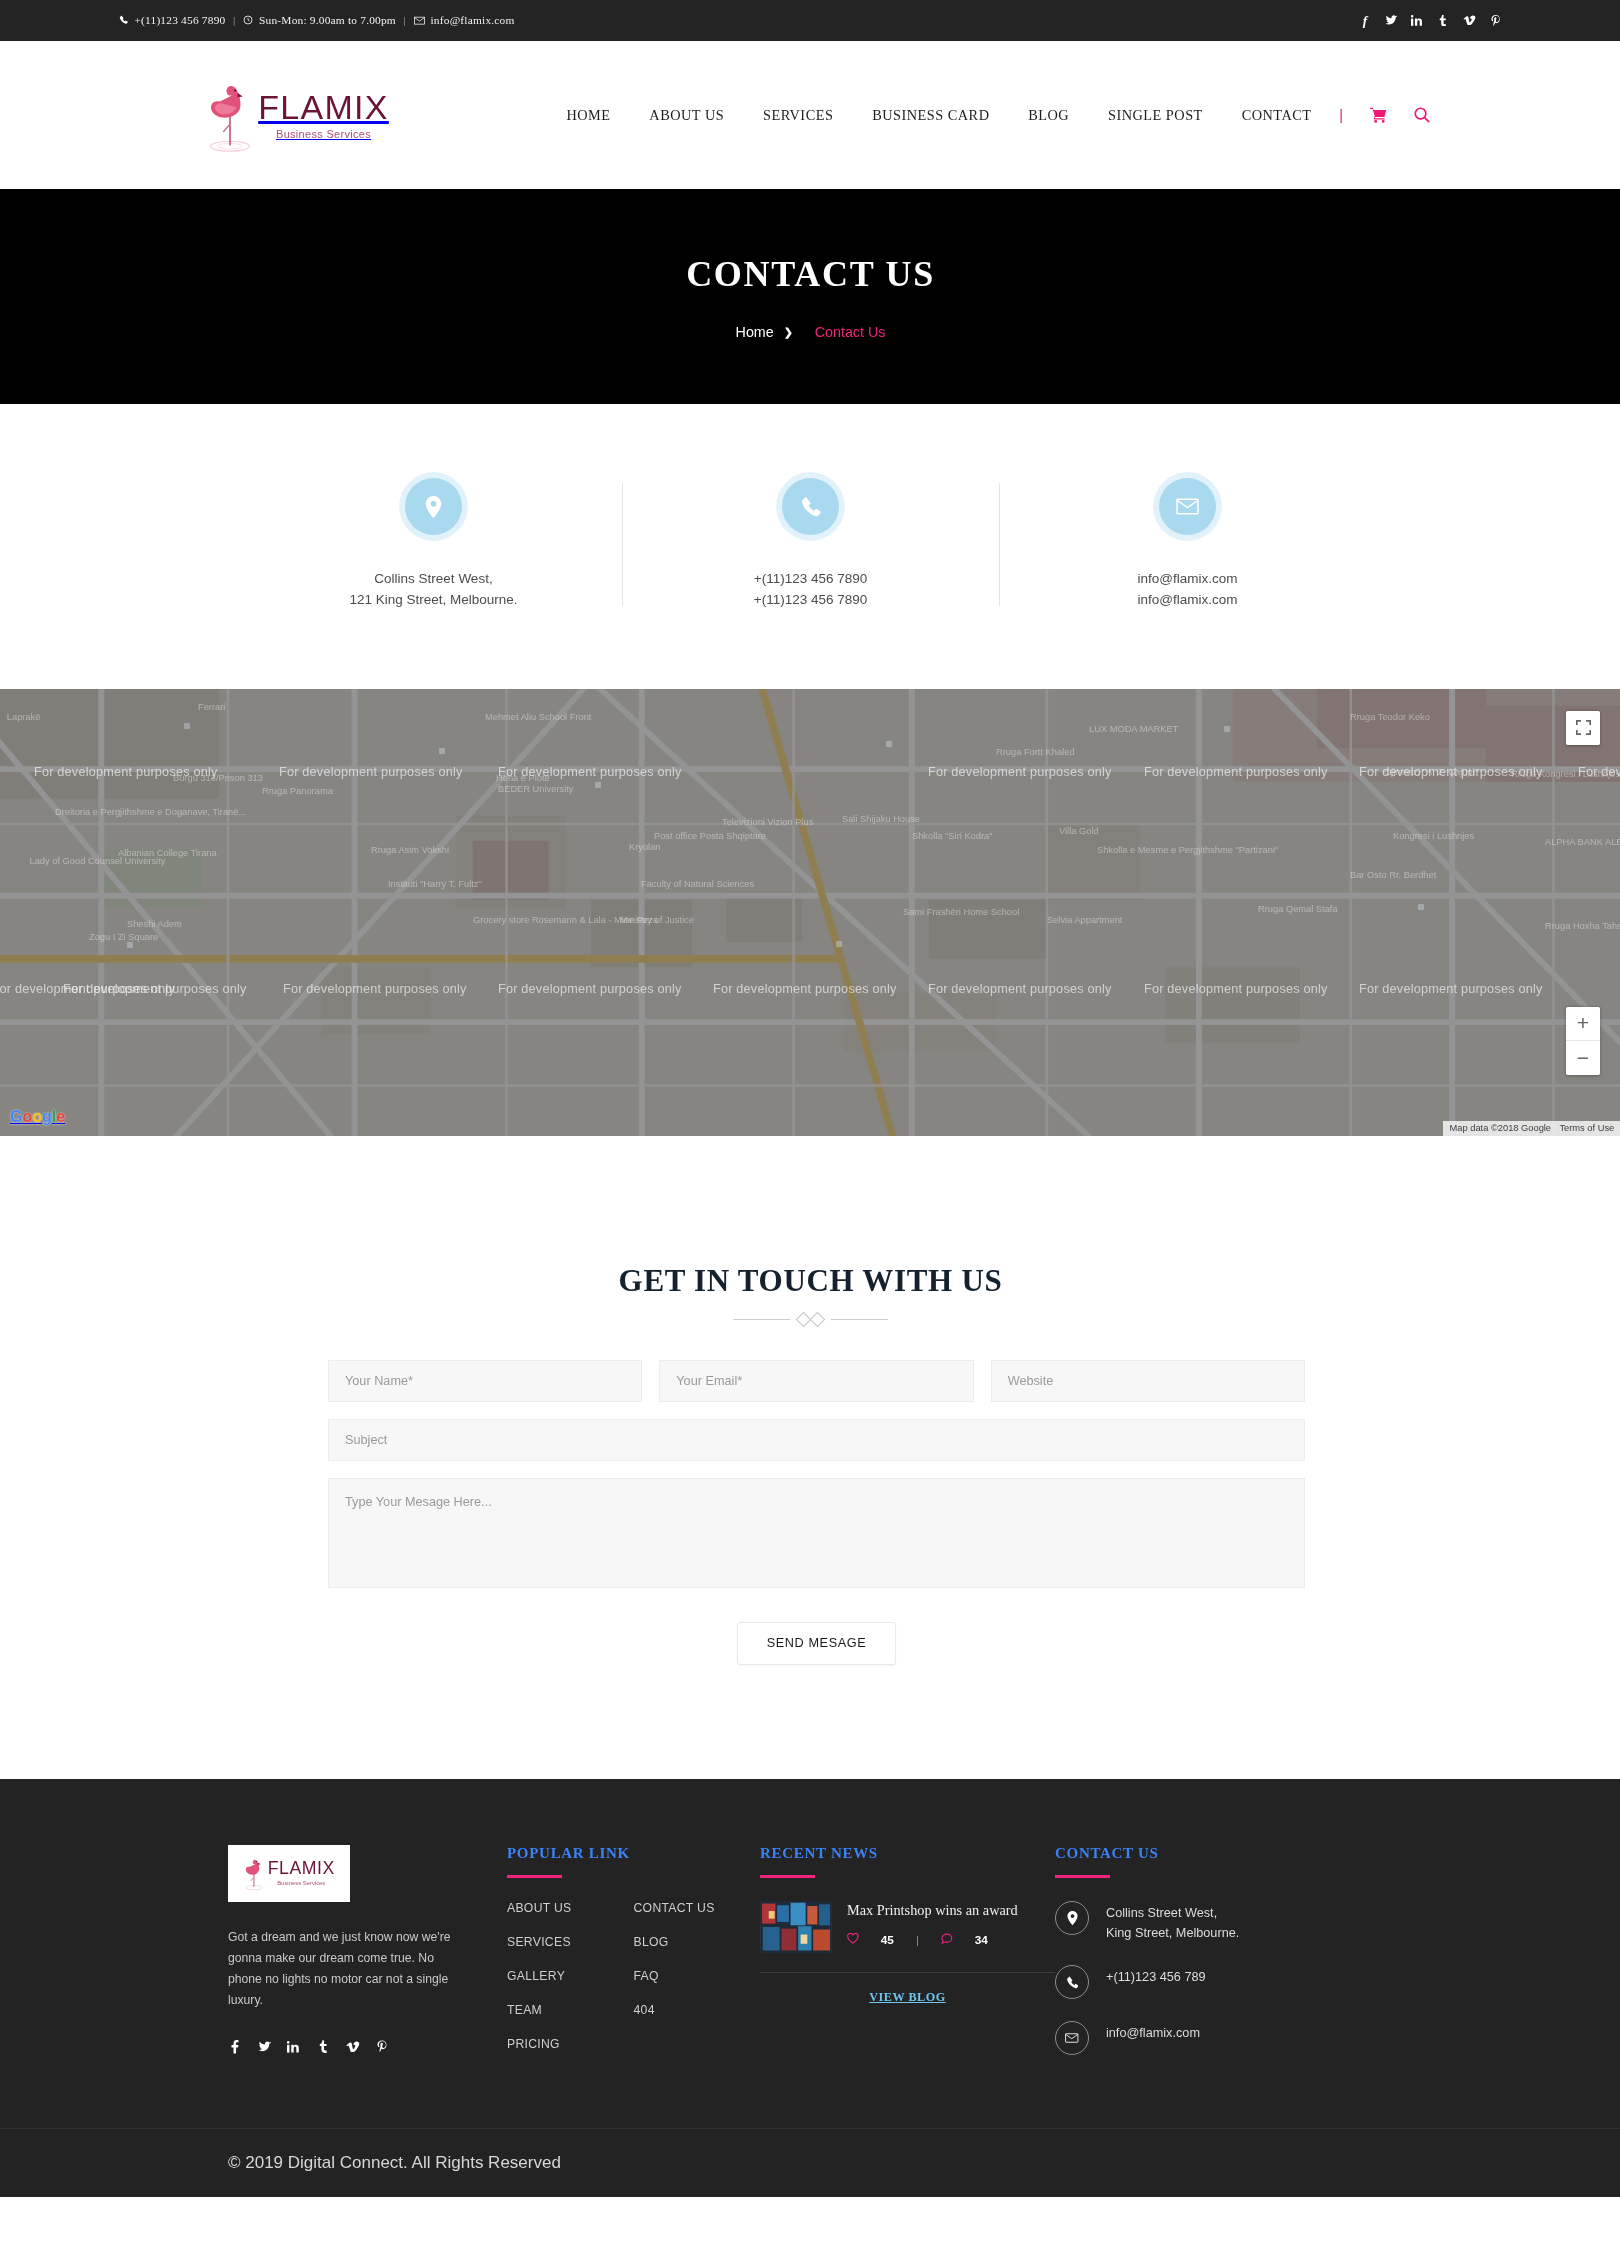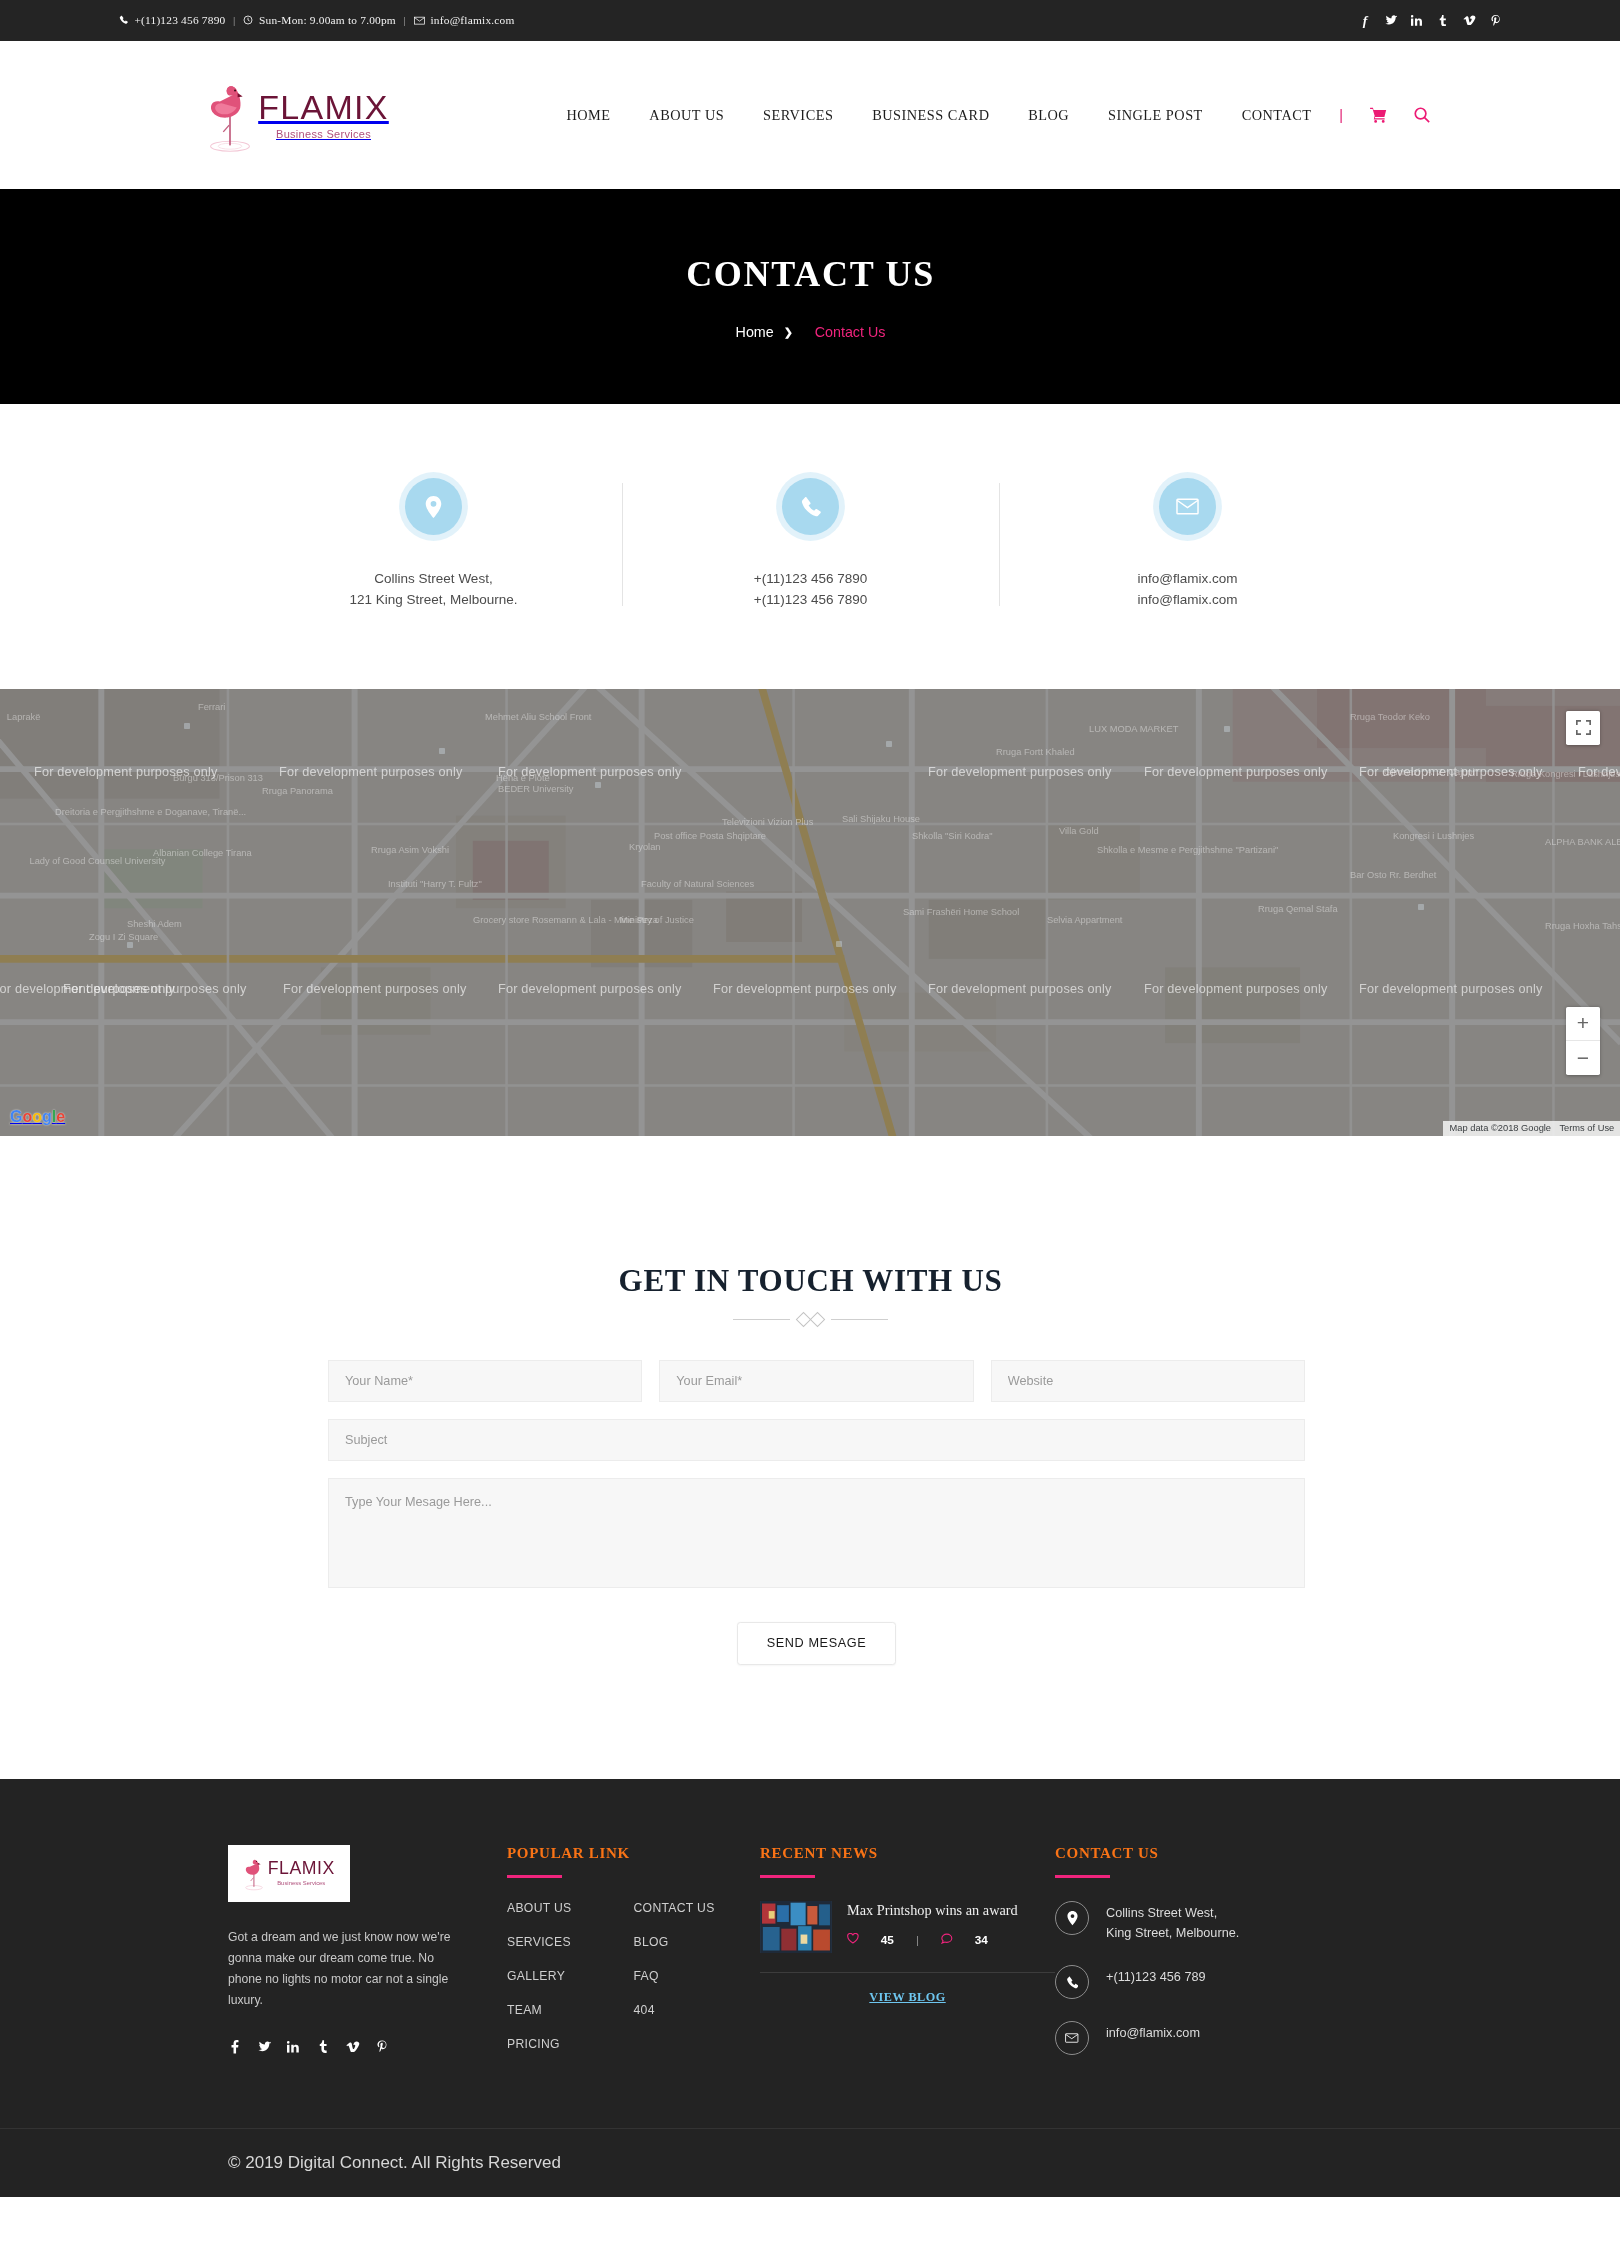--- a/index.html
+++ b/index.html
@@ -171,21 +171,21 @@
   }
   .flogo .fl-mark { width: 22px; height: 35px; position: relative; }
   .flogo .fl-name { font-size: 17.7px; color: #6b1437; letter-spacing: 0.5px; line-height: 1; }
   .flogo .fl-sub { font-size: 5.9px; color: #b0517c; text-align: center; margin-top: 2.5px; }
   .fabout { font-size: 12.2px; line-height: 1.72; color: #c9c9c9; }
   .fsocials { display: flex; gap: 16px; margin-top: 29px; }
   .fsocials a { color: #fff; display: inline-flex; align-items: center; justify-content: center;
                 width: 13.5px; height: 14.3px; text-decoration: none; font-size: 12.7px; }
   .fhead {
     font-family: "Liberation Serif", serif; font-weight: bold; font-size: 15px;
-    color: #f97316; letter-spacing: 0.7px; margin-bottom: 13.5px;
+    color: #3b82f6; letter-spacing: 0.7px; margin-bottom: 13.5px;
   }
   .fhead-underline { width: 55px; height: 2.5px; background: #f0247d; margin-bottom: 23.6px; }
   .links-wrap { display: flex; gap: 0; }
   .links-col { width: 127px; display: flex; flex-direction: column; gap: 20px; }
   .links-col a { color: #cfcfcf; font-size: 12.2px; text-decoration: none; letter-spacing: 0.3px; }
   .news-item { display: flex; gap: 15px; }
   .news-thumb {
     width: 72px; height: 52px; flex: none; overflow: hidden; position: relative; background: #2d3a4a;
   }
   .news-body { flex: 1; }
@@ -450,21 +450,21 @@
   <div class="streetlabel" style="left:1059px;top:137px;">Villa Gold</div>
   <div class="streetlabel" style="left:1393px;top:142px;">Kongresi i Lushnjes</div>
   <div class="streetlabel" style="left:1545px;top:148px;">ALPHA BANK ALBANIA Dega</div>
   <div class="streetlabel" style="left:1350px;top:181px;">Bar Osto Rr. Berdhet</div>
   <div class="streetlabel" style="left:1089px;top:35px;">LUX MODA MARKET</div>
   <div class="streetlabel" style="left:996px;top:34px;margin-top:24px;">Rruga Fortt Khaled</div>
   <div class="streetlabel" style="left:485px; top:23.6px;">Mehmet Aliu School Front</div>
   <div class="streetlabel" style="left:498px; top:95px;">BEDER University</div>
   <div class="streetlabel" style="left:496px; top:84px;">Hëna e Plotë</div>
   <div class="streetlabel" style="left:55px;  top:118px;">Dreitoria e Pergjithshme e Doganave, Tiranë...</div>
-  <div class="streetlabel" style="left:118px; top:159px;margin-left:35px;">Albanian College Tirana</div>
+  <div class="streetlabel" style="left:118px; top:159px;">Albanian College Tirana</div>
   <div class="streetlabel" style="left:29.5px;  top:167px;">Lady of Good Counsel University</div>
   <div class="streetlabel" style="left:89px; top:243px;">Zogu I Zi Square</div>
   <div class="streetlabel" style="left:473px; top:226px;">Grocery store Rosemann &amp; Lala - Mine Peza</div>
   <div class="streetlabel" style="left:1047px;top:226px;">Selvia Appartment</div>
   <div class="streetlabel" style="left:1097px;top:156px;">Shkolla e Mesme e Pergjithshme "Partizani"</div>
   <div class="streetlabel" style="left:262px; top:97px;">Rruga Panorama</div>
   <div class="streetlabel" style="left:173px; top:84px;">Burgu 313/Prison 313</div>
   <div class="streetlabel" style="left:6.8px;   top:23.6px;">Laprakë</div>
   <div class="streetlabel" style="left:198px; top:12.7px;">Ferrari</div>
   <div class="streetlabel" style="left:1350px;top:23.6px;">Rruga Teodor Keko</div>

